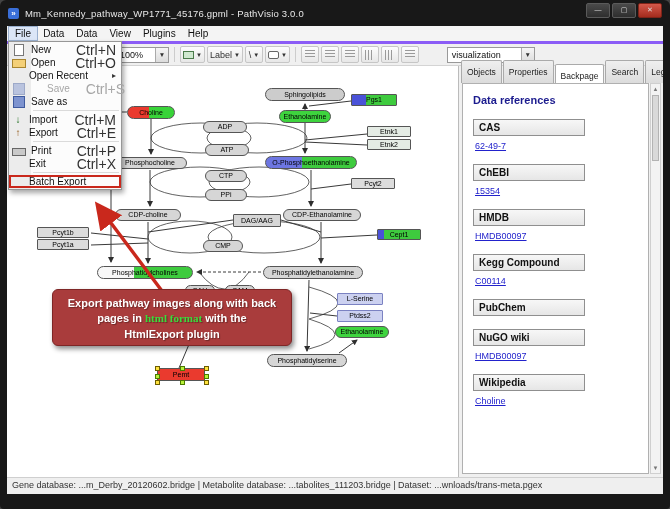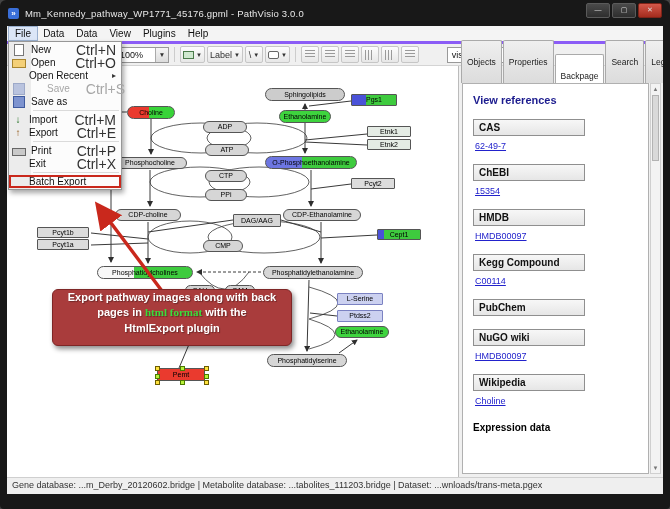--- a/index.html
+++ b/index.html
@@ -51,21 +51,21 @@
   .arc{stroke:#3a3a3a;stroke-width:0.8;fill:none;}
   .node{position:absolute;border:1px solid #555;font-size:7px;text-align:center;white-space:nowrap;
     overflow:visible;color:#000;box-sizing:border-box;}
   .n-std{border-radius:7px;}
   .n-rect{border-radius:1px;}
   .hdl{position:absolute;width:5px;height:5px;box-sizing:border-box;border:1px solid #6d5e00;background:#ffe23d;}
   .hdl.mid{background:#b6f03a;border-color:#4c7a00;}
   
   .panel{width:204px;flex:0 0 204px;background:#f0f0f0;position:relative;}
   .tabs{position:absolute;left:2px;top:1px;right:2px;height:16px;display:flex;align-items:flex-end;gap:1px;}
-  .tab{font-size:8.5px;padding:16px 5px;background:linear-gradient(#efefef,#dcdcdc);border:1px solid #aaa;
+  .tab{font-size:8.5px;padding:6px 5px;background:linear-gradient(#efefef,#dcdcdc);border:1px solid #aaa;
     border-bottom:none;border-radius:2px 2px 0 0;color:#222;}
   .tab.active{background:#fff;position:relative;top:1px;padding-bottom:3px;}
   .bp{position:absolute;left:3px;right:14px;top:17px;bottom:3px;background:#fff;border:1px solid #b0b0b0;
     padding:8px 10px;box-sizing:border-box;overflow:hidden;}
   .bp-heading{font-size:11px;font-weight:bold;color:var(--heading-blue,#1b1b8e);margin:2px 0 6px 0;}
   .bp-head{width:100px;background:linear-gradient(#f7f7f7,#e6e6e6);border:1px solid #8f8f8f;
     font-size:10px;font-weight:bold;padding:2px 5px;margin-top:13px;color:#111;}
   .bp-link{font-size:9px;color:var(--link-blue,#2222cc);text-decoration:underline;margin:5px 0 0 2px;}
   .bp-val{font-size:9px;color:#111;margin:5px 0 0 2px;}
   .bp-footer{font-size:10px;font-weight:bold;color:#000;margin-top:16px;}
@@ -96,21 +96,21 @@
   .mi-import{color:#176917;font-weight:bold;}
   .mi-import::before{content:"↓";}
   .mi-export{color:#8a4a00;font-weight:bold;}
   .mi-export::before{content:"↑";}
   .mi-print{background:#c9c9c9;border:1px solid #666;height:6px;margin-top:3px;}
   
   .annot-svg{position:absolute;inset:0;z-index:9;pointer-events:none;}
   .callout{position:absolute;left:52px;top:289px;width:240px;height:57px;z-index:10;
     background:var(--callout-bg,#a93c3c);border:1px solid #7e2626;border-radius:6px;
     box-shadow:2px 3px 5px rgba(0,0,0,.45);color:#fff;font-weight:bold;font-size:11px;
-    text-align:center;box-sizing:border-box;line-height:1.4;
+    text-align:center;padding-top:6px;box-sizing:border-box;line-height:1.4;
     text-shadow:1px 1px 1px rgba(0,0,0,.35);}
   .callout .hl{color:var(--callout-hl,#3bdc3b);font-family:Liberation Serif, serif;}
 </style>
 </head>
 <body>
 
 <div class="frame">
 
   <div class="titlebar">
     <span class="app-icon">»</span>
@@ -266,37 +266,36 @@
 
       <div class="panel">
         <div class="tabs">
             <span class="tab">Objects</span>
             <span class="tab">Properties</span>
             <span class="tab active">Backpage</span>
             <span class="tab">Search</span>
             <span class="tab">Legend</span>
           </div>
         <div class="bp">
-          <div class="bp-heading">View references</div>
+          <div class="bp-heading">Data references</div>
           <div id="bp-sections">
               <div class="bp-head">CAS</div>
               <div class="bp-link">62-49-7</div>
               <div class="bp-head">ChEBI</div>
               <div class="bp-link">15354</div>
               <div class="bp-head">HMDB</div>
               <div class="bp-link">HMDB00097</div>
               <div class="bp-head">Kegg Compound</div>
               <div class="bp-link">C00114</div>
               <div class="bp-head">PubChem</div>
               <div class="bp-head">NuGO wiki</div>
               <div class="bp-link">HMDB00097</div>
               <div class="bp-head">Wikipedia</div>
               <div class="bp-link">Choline</div>
             </div>
-          <div class="bp-footer">Expression data</div>
         </div>
         <div class="scroll">
           <span class="sarr">▲</span>
           <span class="thumb"></span>
           <span class="sarr down">▼</span>
         </div>
       </div>
     </div>
 
     <div class="statusbar">Gene database: ...m_Derby_20120602.bridge | Metabolite database: ...tabolites_111203.bridge | Dataset: ...wnloads/trans-meta.pgex</div>

